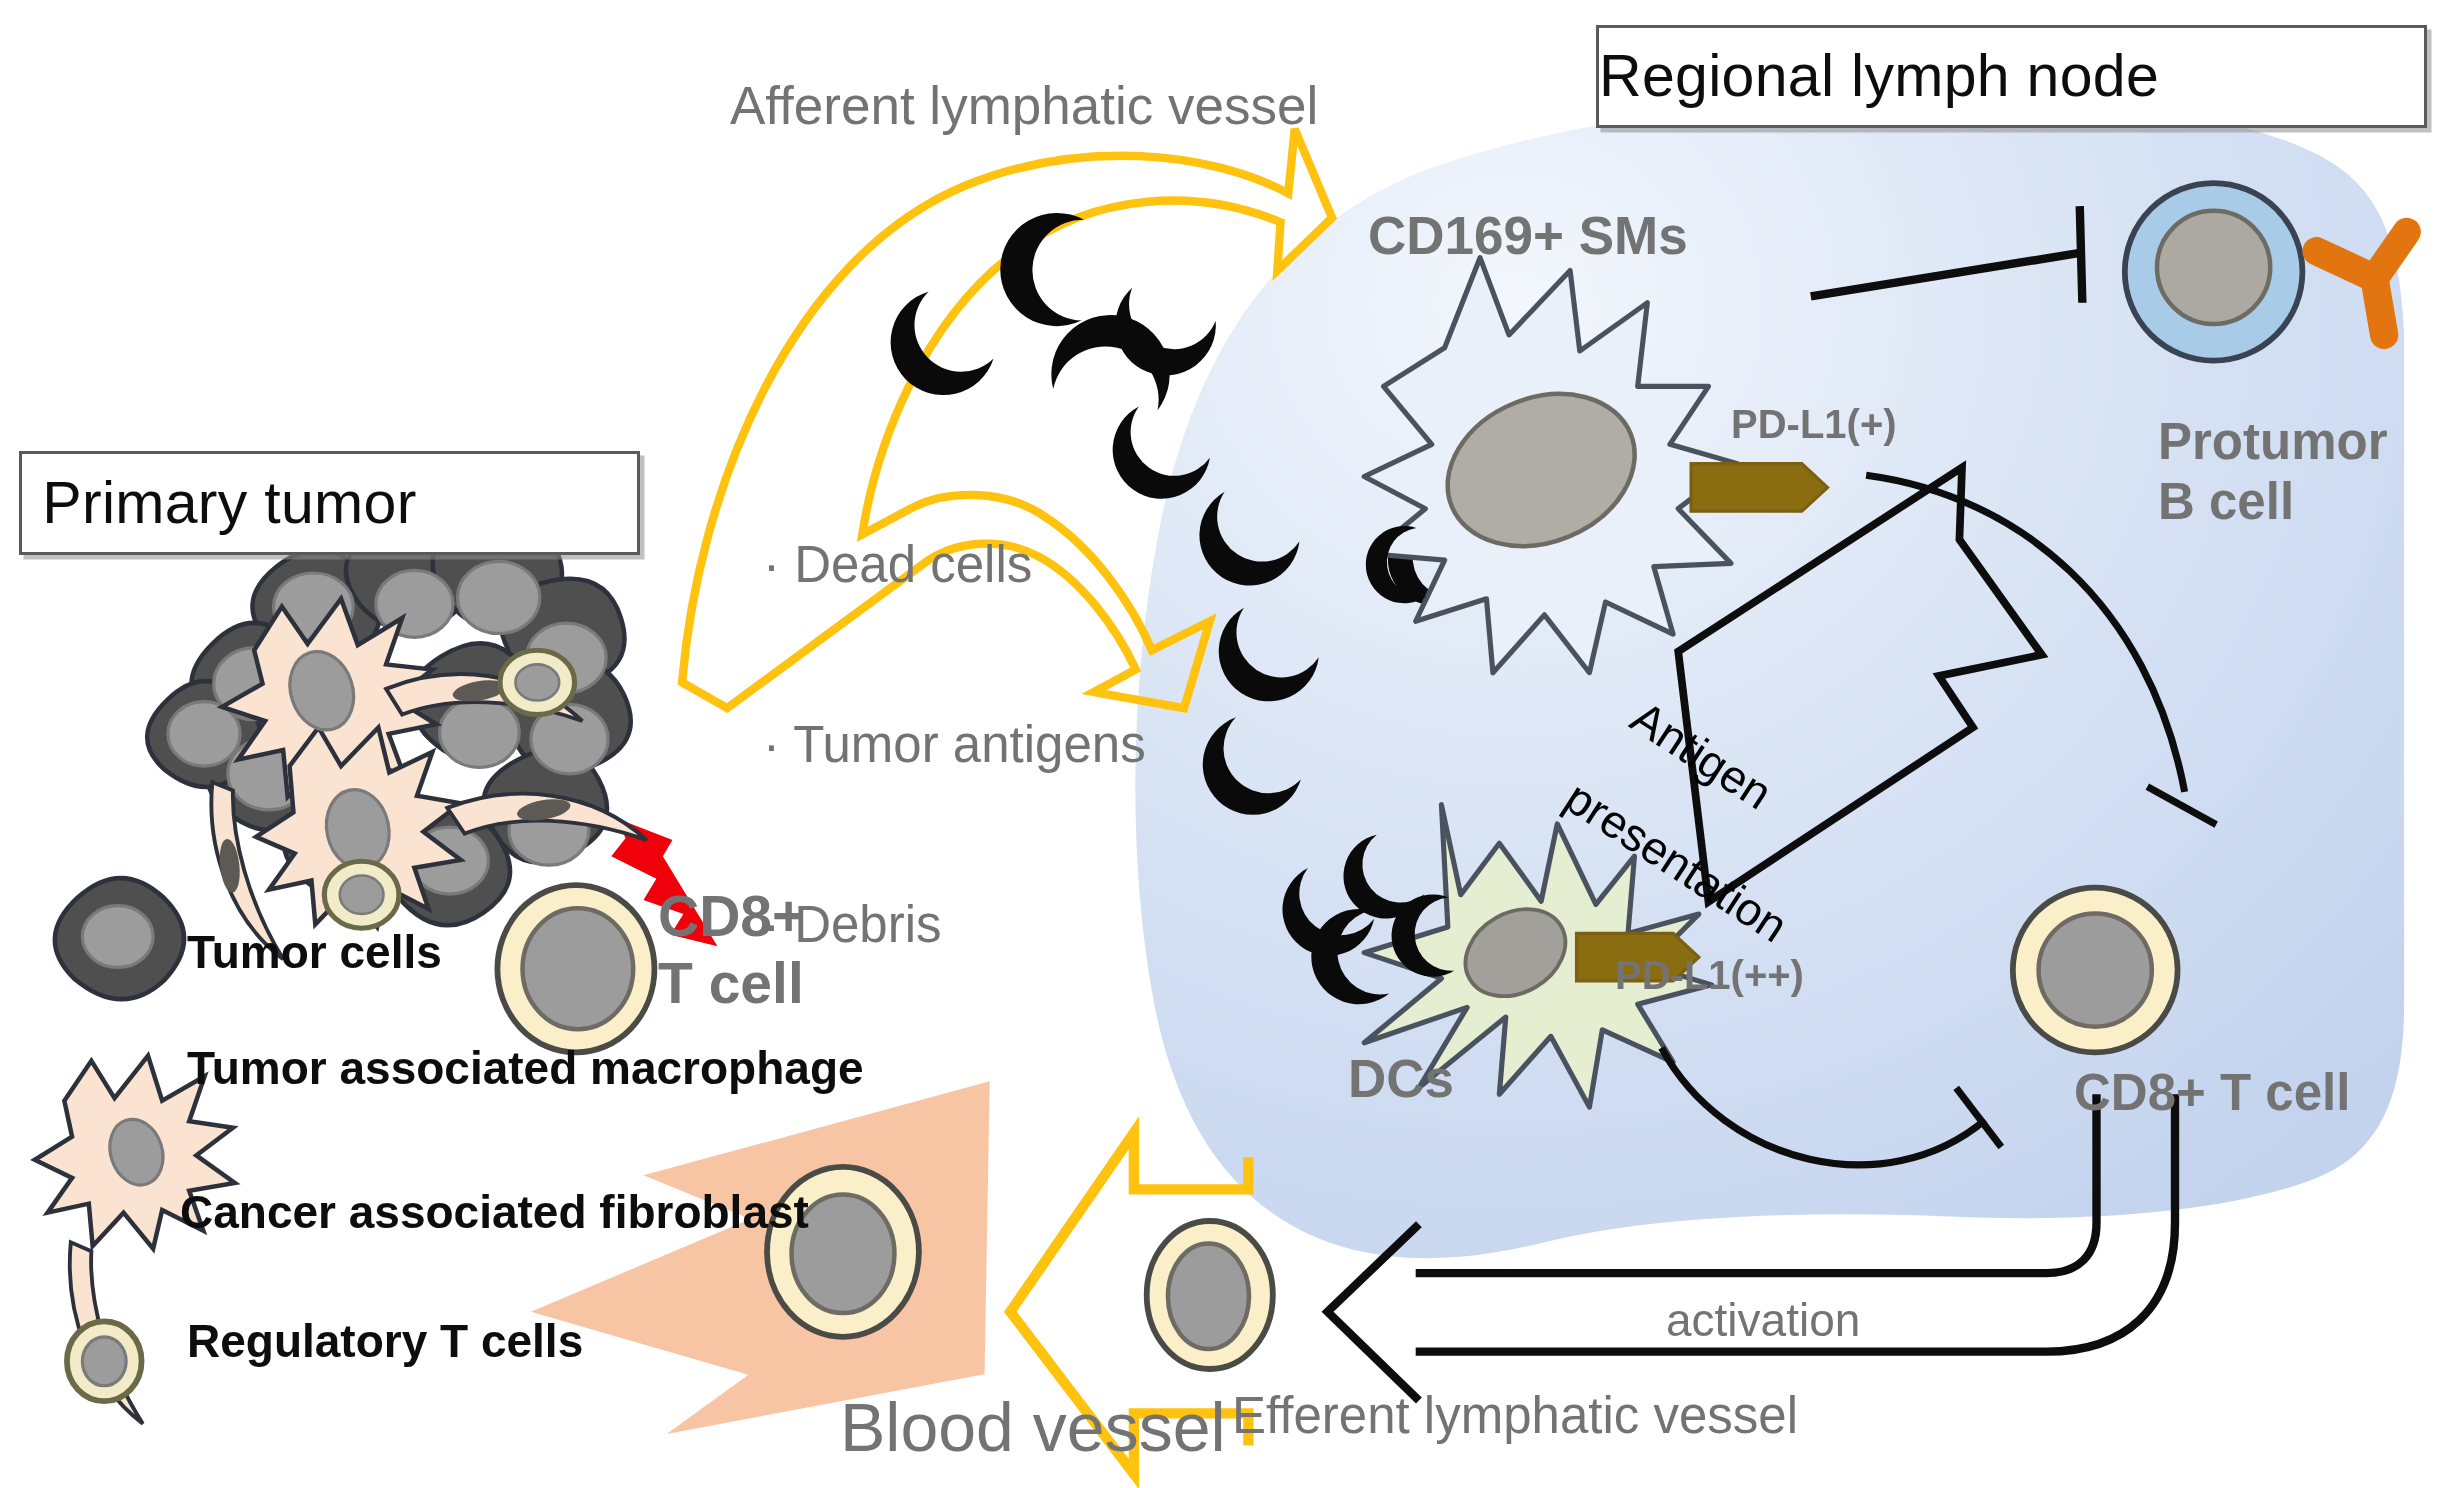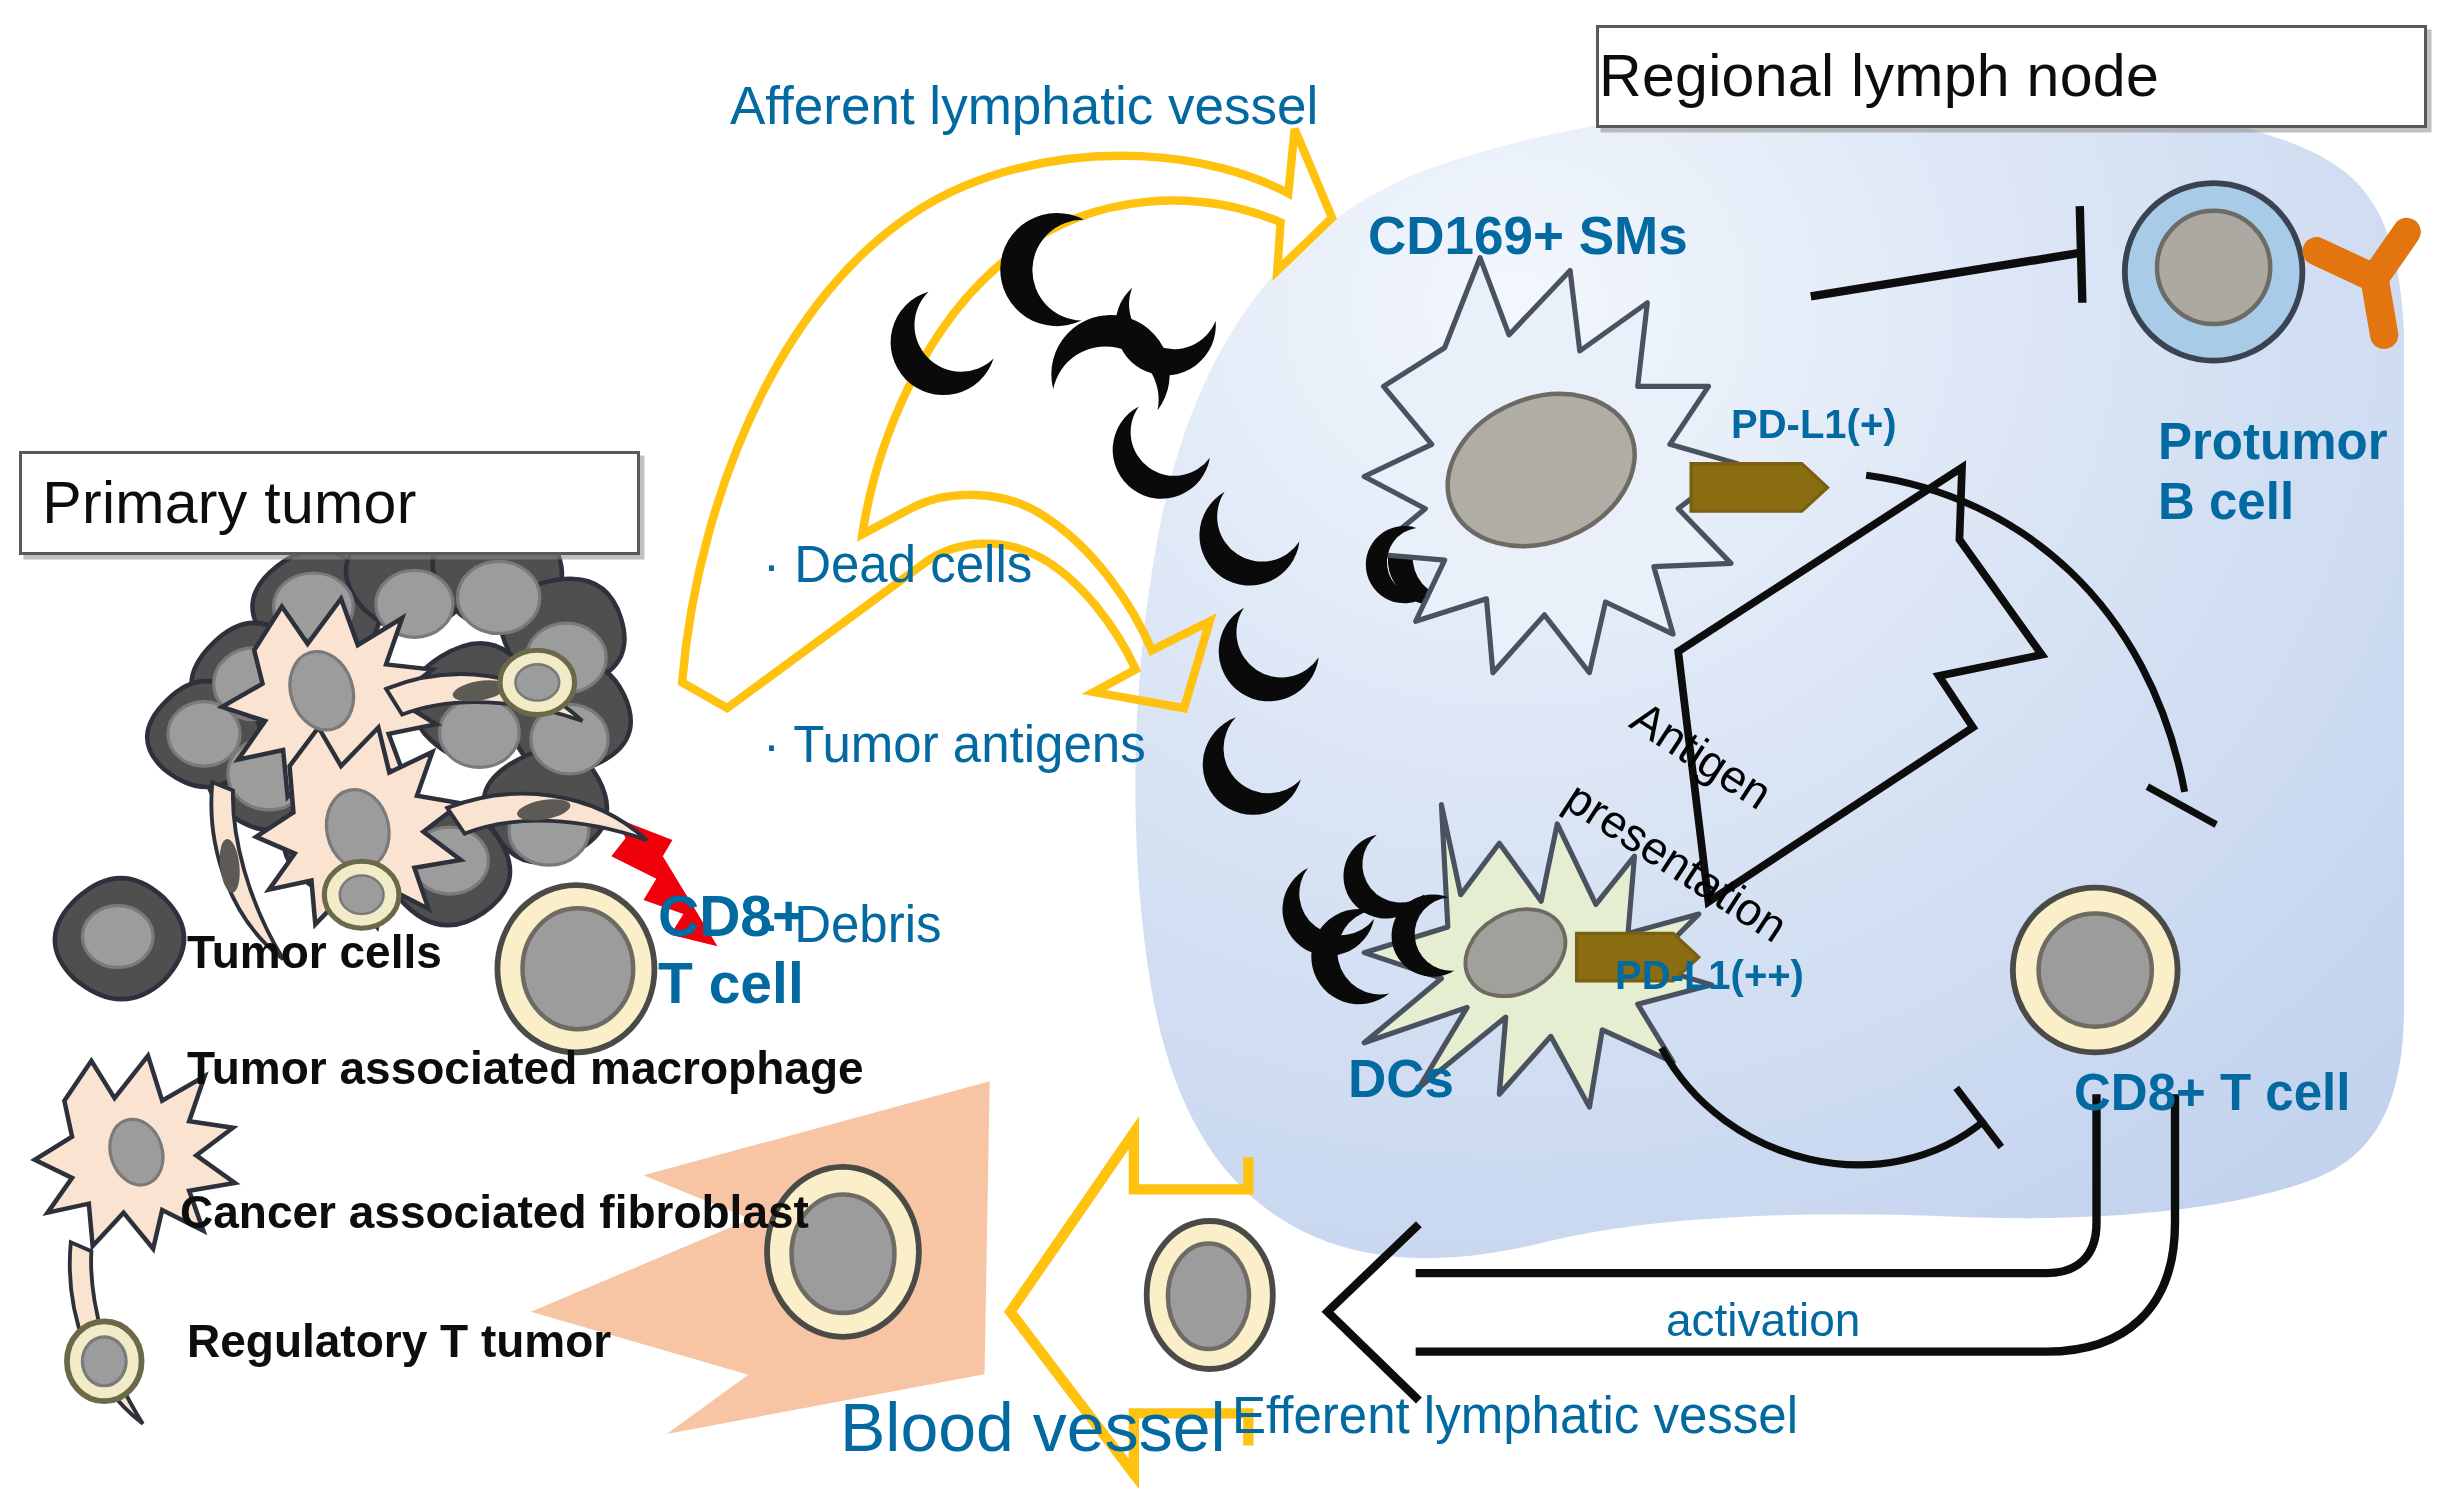--- a/index.html
+++ b/index.html
@@ -8,21 +8,21 @@
   #stage{
     position:relative;
     width:2462px;
     height:1489px;
     background:#ffffff;
     overflow:hidden;
   }
   #svgroot{position:absolute;left:0;top:0;width:2462px;height:1489px;}
 
   
-  .lbl{position:absolute;color:#0369a1;white-space:pre;line-height:1.12;}
+  .lbl{position:absolute;color:#737373;white-space:pre;line-height:1.12;}
   .titlebox{
     position:absolute;
     background:#ffffff;
     border:3.2px solid #5a5a5a;
     box-shadow:4.5px 4.5px 0 rgba(140,140,140,.55);
     display:flex;align-items:center;justify-content:flex-start;
   }
   .titlebox span{font-size:59px;color:#0d0d0d;letter-spacing:0.3px;}
 
   .t-reg{left:1596px;top:24.5px;width:825px;height:97px;}
@@ -366,16 +366,16 @@
 T cell</div>
   <div class="lbl activation">activation</div>
   <div class="lbl bloodvessel">Blood vessel</div>
   <div class="lbl efferent">Efferent lymphatic vessel</div>
 
   <div class="lg lg1">Tumor cells</div>
   <div class="lg lg2">Tumor associated
 macrophage</div>
   <div class="lg lg3">Cancer associated
 fibroblast</div>
-  <div class="lg lg4">Regulatory T tumor</div>
+  <div class="lg lg4">Regulatory T cells</div>
 
 </div>
 
 
 </body></html>

